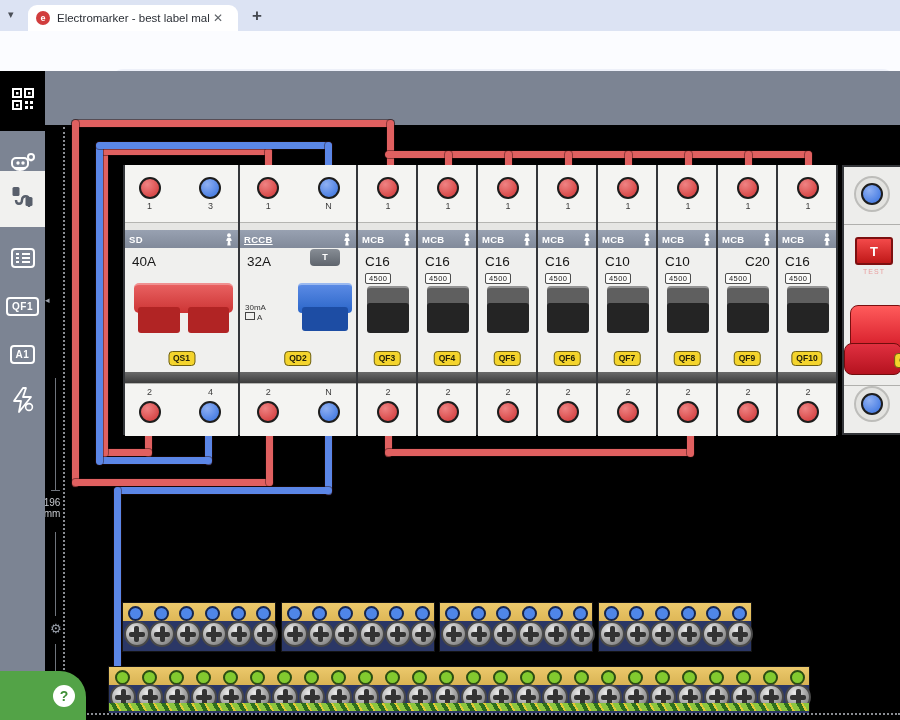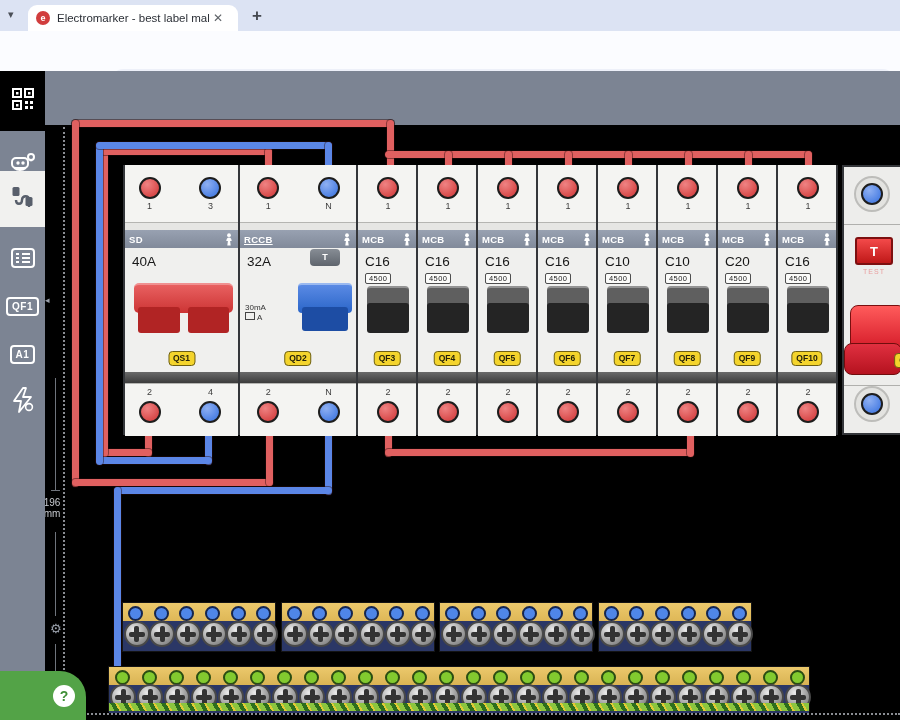--- a/index.html
+++ b/index.html
@@ -607,21 +607,21 @@
       <div class="mod-header" style="position: absolute;">
         <span style="flex: 1 1 0%;">MCB</span>
         <svg width="10" height="13" viewBox="0 0 10 13">
           <circle cx="5" cy="2.2" r="1.9" fill="#fff"></circle>
           <path d="M5 4.4 C3.2 4.4 2.4 6 2.3 8 L3.9 8 L3.3 12.6 L6.7 12.6 L6.1 8 L7.7 8 C7.6 6 6.8 4.4 5 4.4 Z" fill="#fff"></path>
         </svg>
       </div>
       <div class="mod-body" style="position: absolute;"></div>
       <div class="mod-rail" style="position: absolute;"></div>
       <div class="mod-bottom" style="position: absolute;"></div>
-      <div class="rating" style="position: absolute;">C20</div>
+      <div class="rating" style="position: absolute; margin-left: 20px;">C20</div>
       <div class="capacity" style="position: absolute;">4500</div>
       <div class="h-dark1" style="left: 9px; width: 42px; position: absolute;"></div>
       <div class="h-dark2" style="left: 9px; width: 42px; position: absolute;"></div>
       <div class="tag" style="left: 50%; position: absolute;">QF9</div>
       <div class="pin red" style="left: 19px; top: 12px; position: absolute;"></div>
       <div class="pin-label" style="left: 18px; top: 36px; position: absolute;">1</div>
       <div class="pin-label" style="left: 18px; top: 222px; position: absolute;">2</div>
       <div class="pin red" style="left: 19px; top: 236px; position: absolute;"></div>
     </div>
     <div class="module" style="left: 778px; width: 60px; position: absolute;">

